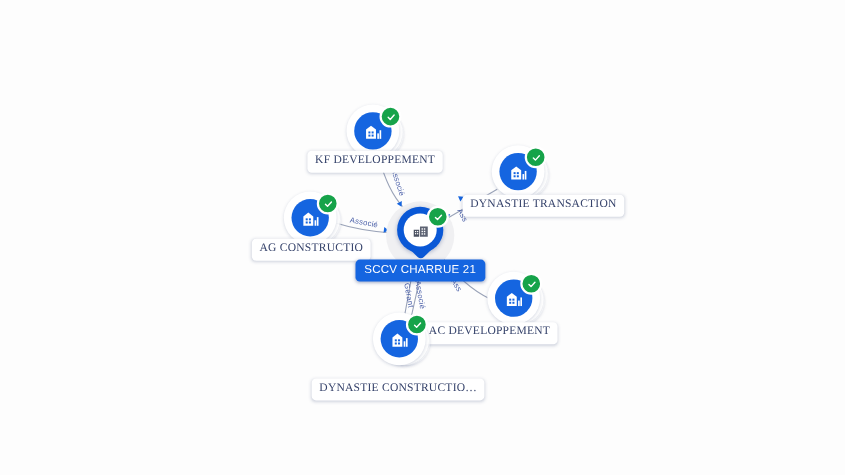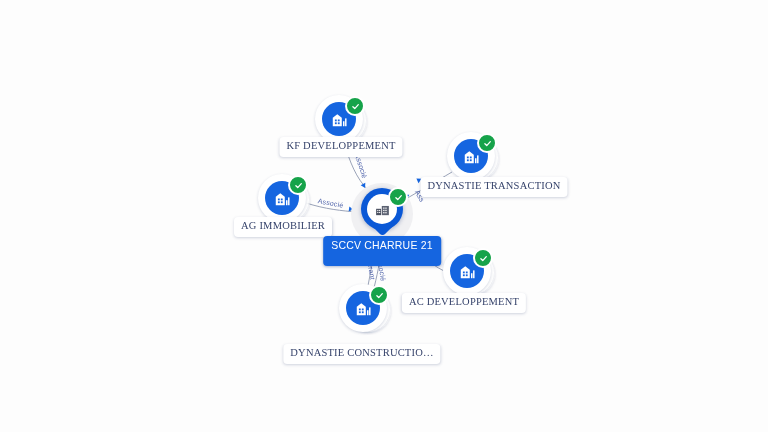--- a/index.html
+++ b/index.html
@@ -149,21 +149,21 @@
   }
   .center-label {
     position: absolute;
     left: 382px; top: 236px;
     transform: translateX(-50%);
     background: #1565e0;
     color: #ffffff;
     font-size: 10.5px;
     letter-spacing: 0.2px;
     line-height: 1;
-    padding: 4px 8px 15px 8px;
+    padding: 4px 8px 5px 8px;
     border-radius: 4px;
     white-space: nowrap;
     box-shadow: 0 1px 3px rgba(20,50,120,0.35);
     z-index: 6;
   }
   
   .edge-label {
     position: absolute;
     color: #4a5fa8;
     font-size: 7px;
@@ -274,21 +274,21 @@
               </svg>
             </div>
             <div class="verified-badge">
               <svg width="9" height="9" viewBox="0 0 24 24">
                 <path d="M5 12.5 L10 17.5 L19.5 7" stroke="#ffffff" stroke-width="3.4" fill="none" stroke-linecap="round" stroke-linejoin="round"></path>
               </svg>
             </div>
           </div>
         </div>
       </div>
-      <div class="node-label" style="left: 283px; top: 217px; color: rgb(54, 67, 107);">AG IMMOBILIER</div>
+      <div class="node-label" style="left: 283px; top: 217px; color: rgb(54, 67, 107);">AG CONSTRUCTIO</div>
       <div class="node" style="left: 469px; top: 273px;">
         <div class="node-stack">
           <div class="stack-card c3"></div>
           <div class="stack-card c2"></div>
           <div class="stack-card c1">
             <div class="node-disc">
               <svg width="19" height="19" viewBox="0 0 24 24">
                 <path d="M3.5 20.5 L3.5 9.8 L9.2 5.4 L14.9 9.8 L14.9 20.5 Z" fill="#ffffff"></path>
                 <rect x="6.2" y="12.0" width="2.3" height="2.3" fill="#1565e0"></rect>
                 <rect x="9.9" y="12.0" width="2.3" height="2.3" fill="#1565e0"></rect>
@@ -299,21 +299,21 @@
               </svg>
             </div>
             <div class="verified-badge">
               <svg width="9" height="9" viewBox="0 0 24 24">
                 <path d="M5 12.5 L10 17.5 L19.5 7" stroke="#ffffff" stroke-width="3.4" fill="none" stroke-linecap="round" stroke-linejoin="round"></path>
               </svg>
             </div>
           </div>
         </div>
       </div>
-      <div class="node-label" style="left: 464px; top: 293px; color: rgb(54, 67, 107);">AC DEVELOPPEMENT</div>
+      <div class="node-label" style="left: 445px; top: 293px; color: rgb(54, 67, 107);">AC DEVELOPPEMENT</div>
       <div class="node" style="left: 365px; top: 310px;">
         <div class="node-stack">
           <div class="stack-card c3"></div>
           <div class="stack-card c2"></div>
           <div class="stack-card c1">
             <div class="node-disc">
               <svg width="19" height="19" viewBox="0 0 24 24">
                 <path d="M3.5 20.5 L3.5 9.8 L9.2 5.4 L14.9 9.8 L14.9 20.5 Z" fill="#ffffff"></path>
                 <rect x="6.2" y="12.0" width="2.3" height="2.3" fill="#1565e0"></rect>
                 <rect x="9.9" y="12.0" width="2.3" height="2.3" fill="#1565e0"></rect>

